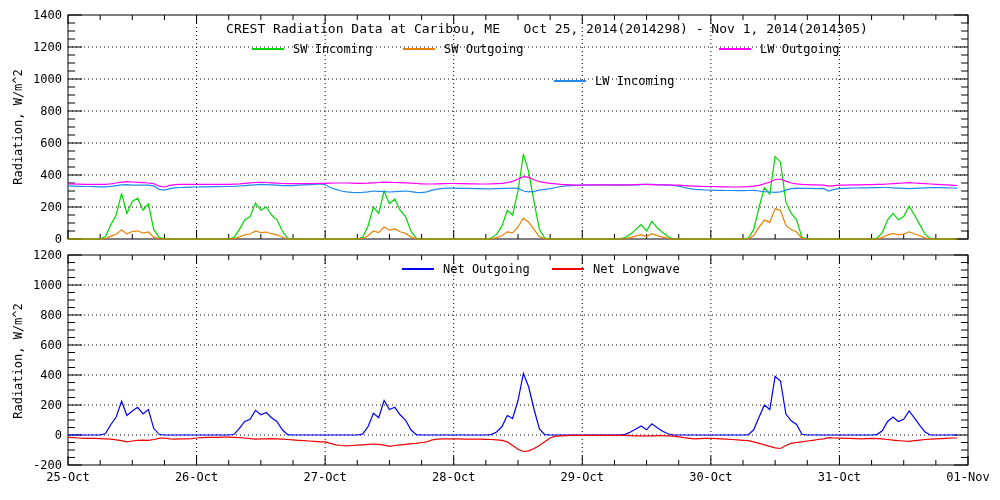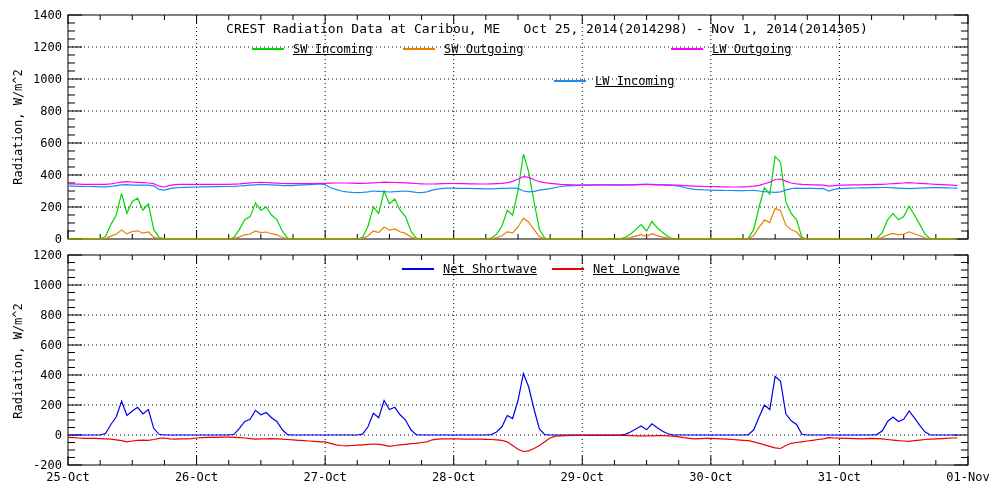--- a/index.html
+++ b/index.html
@@ -7,21 +7,21 @@
         font-family:"DejaVu Sans Mono","Liberation Mono",monospace;color:#000;}
   #plot{position:absolute;left:0;top:0;width:1000px;height:500px;}
   .grid{stroke:#000;stroke-width:1;stroke-dasharray:1 3;}
   .frame{fill:none;stroke:#000;stroke-width:1;}
   .tick{stroke:#000;stroke-width:1;}
   text{font-family:"DejaVu Sans Mono","Liberation Mono",monospace;font-size:12px;fill:#000;}
   .ylab{text-anchor:end;}
   .xlab{text-anchor:middle;}
   #title{position:absolute;top:21px;left:68px;width:958px;text-align:center;
          font-size:13px;white-space:pre;}
-  .legend-item{position:absolute;display:flex;align-items:center;height:14px;text-decoration:underline;}
+  .legend-item{position:absolute;display:flex;align-items:center;height:14px;}
   .legend-item .swatch{display:inline-block;width:32px;height:0;border-top:2px solid #000;margin-right:9px;}
   .legend-item .lg-label{font-size:12px;white-space:pre;}
   .yaxis-title{position:absolute;width:220px;text-align:center;font-size:12px;
                transform:rotate(-90deg);transform-origin:center center;white-space:pre;}
   #ytitle-top{left:-92px;top:120px;}
   #ytitle-bot{left:-92px;top:354px;}
   #xtitle{position:absolute;left:68px;top:485px;width:900px;text-align:center;font-size:12px;}
 </style>
 </head>
 <body>
@@ -329,28 +329,28 @@
     <span class="lg-label">SW Incoming</span>
   </div>
   <div class="legend-item" style="left:403px;top:42px;">
     <span class="swatch" style="border-top-color: rgb(232, 128, 0);"></span>
     <span class="lg-label">SW Outgoing</span>
   </div>
   <div class="legend-item" style="left:554px;top:42px;margin-top:32px;">
     <span class="swatch" style="border-top-color: rgb(30, 140, 236);"></span>
     <span class="lg-label">LW Incoming</span>
   </div>
-  <div class="legend-item" style="left:671px;top:42px;">
+  <div class="legend-item" style="left:719px;top:42px;">
     <span class="swatch" style="border-top-color: rgb(255, 0, 255);"></span>
     <span class="lg-label">LW Outgoing</span>
   </div>
 
   <div class="legend-item" style="left:402px;top:262px;">
     <span class="swatch" style="border-top-color: rgb(0, 0, 238);"></span>
-    <span class="lg-label">Net Shortwave</span>
+    <span class="lg-label">Net Outgoing</span>
   </div>
   <div class="legend-item" style="left:552px;top:262px;">
     <span class="swatch" style="border-top-color: rgb(238, 0, 0);"></span>
     <span class="lg-label">Net Longwave</span>
   </div>
 
   <div class="yaxis-title" id="ytitle-top">Radiation, W/m^2</div>
   <div class="yaxis-title" id="ytitle-bot">Radiation, W/m^2</div>
 </div>
 

